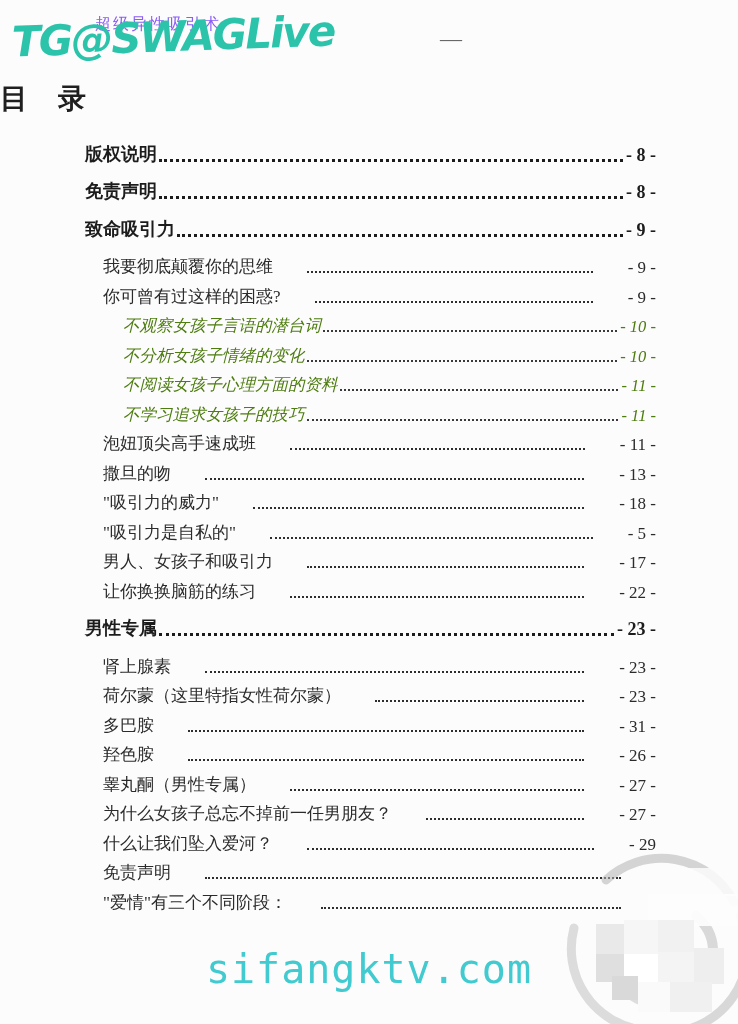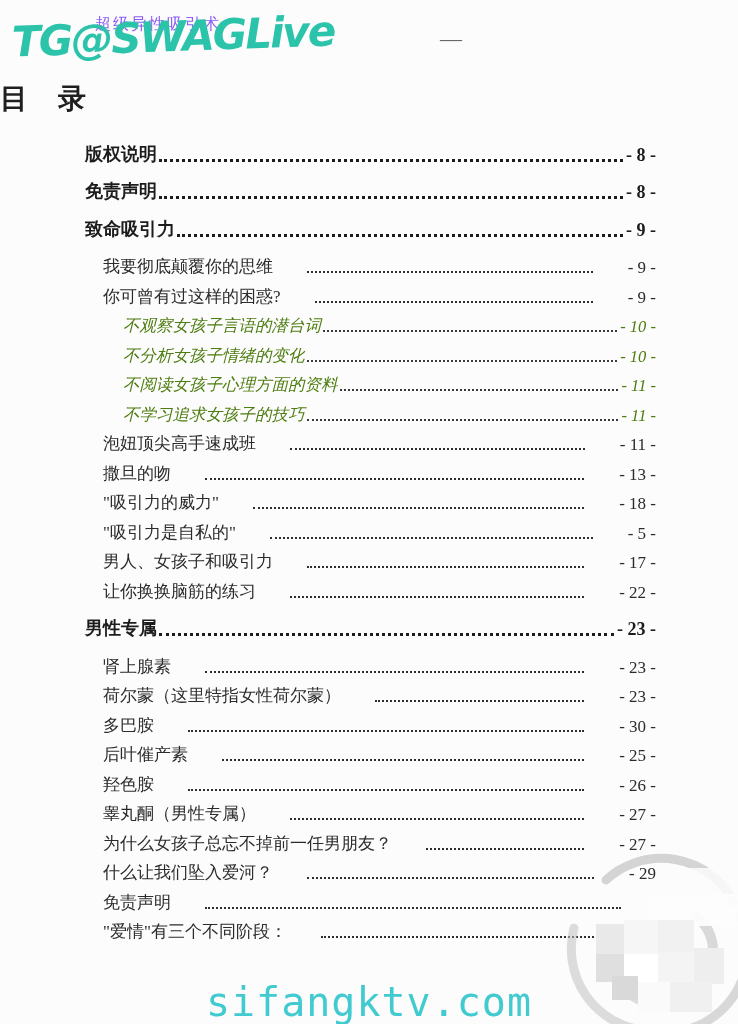--- a/index.html
+++ b/index.html
@@ -105,21 +105,20 @@
   .wm-bottom {
     position: absolute;
     left: 0; right: 0;
     top: 946px;
     text-align: center;
     font-family: "DejaVu Sans Mono", monospace;
     font-size: 40px;
     color: #41cacf;
     z-index: 6;
     letter-spacing: 1px;
-    margin-top: 33px;
   }
 </style>
 </head>
 <body>
 
 <div class="page">
 
   <span class="running-title">超级异性吸引术</span>
 
   <span class="page-dash">—</span>
@@ -233,28 +232,23 @@
 
     <div class="toc-row lvl1">
       <span class="toc-label">荷尔蒙（这里特指女性荷尔蒙）</span>
       <span class="dots"></span>
       <span class="toc-page">- 23 -</span>
     </div>
 
     <div class="toc-row lvl1">
       <span class="toc-label">多巴胺</span>
       <span class="dots"></span>
-      <span class="toc-page">- 30 -</span>
-    </div>
-
-    <div class="toc-row lvl1">
-      <span class="toc-label">后叶催产素</span>
-      <span class="dots"></span>
-      <span class="toc-page">- 25 -</span>
-    </div>
+      <span class="toc-page">- 31 -</span>
+    </div>
+
 
     <div class="toc-row lvl1">
       <span class="toc-label">羟色胺</span>
       <span class="dots"></span>
       <span class="toc-page">- 26 -</span>
     </div>
 
     <div class="toc-row lvl1">
       <span class="toc-label">睾丸酮（男性专属）</span>
       <span class="dots"></span>

